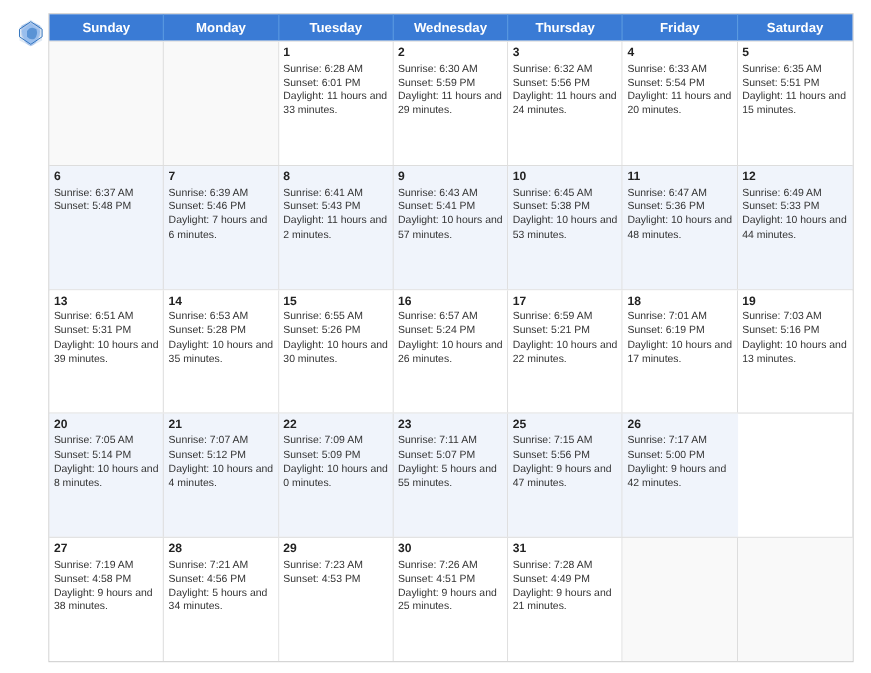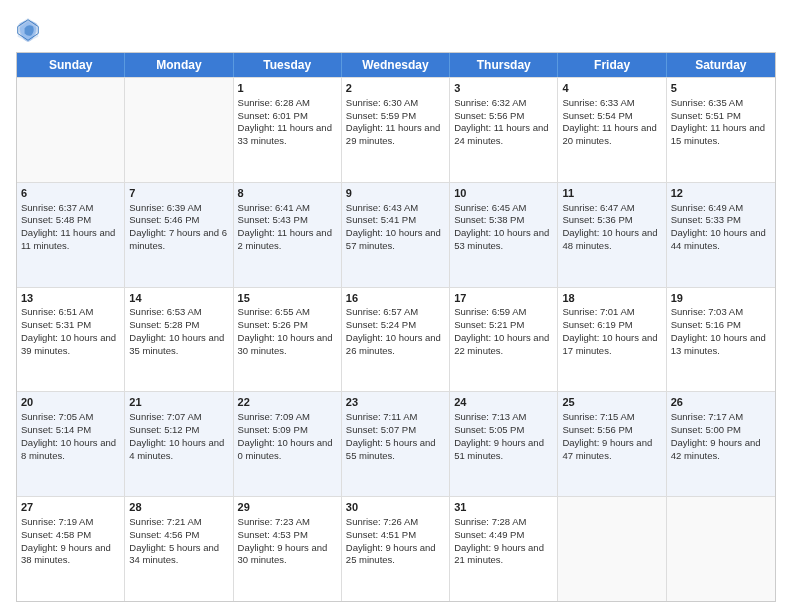--- a/index.html
+++ b/index.html
@@ -8,21 +8,21 @@
       height: 612px;
       font-family: Arial, Helvetica, sans-serif;
       background: #fff;
       overflow: hidden;
     }
     .page {
       width: 792px;
       height: 612px;
       padding: 12px 16px 10px 16px;
       display: flex;
-      flex-direction: column;
+      flex-direction: row;
     }
     .header {
       display: flex;
       justify-content: space-between;
       align-items: flex-start;
       margin-bottom: 8px;
     }
     .logo {
       display: flex;
       align-items: center;
@@ -145,21 +145,21 @@
     <div class="cal-row">
           <div class="cal-cell empty"></div>
           <div class="cal-cell empty"></div>
           <div class="cal-cell"><span class="day-num">1</span><span>Sunrise: 6:28 AM</span><br><span>Sunset: 6:01 PM</span><br><span>Daylight: 11 hours and 33 minutes.</span></div>
           <div class="cal-cell"><span class="day-num">2</span><span>Sunrise: 6:30 AM</span><br><span>Sunset: 5:59 PM</span><br><span>Daylight: 11 hours and 29 minutes.</span></div>
           <div class="cal-cell"><span class="day-num">3</span><span>Sunrise: 6:32 AM</span><br><span>Sunset: 5:56 PM</span><br><span>Daylight: 11 hours and 24 minutes.</span></div>
           <div class="cal-cell"><span class="day-num">4</span><span>Sunrise: 6:33 AM</span><br><span>Sunset: 5:54 PM</span><br><span>Daylight: 11 hours and 20 minutes.</span></div>
           <div class="cal-cell"><span class="day-num">5</span><span>Sunrise: 6:35 AM</span><br><span>Sunset: 5:51 PM</span><br><span>Daylight: 11 hours and 15 minutes.</span></div>
         </div>
         <div class="cal-row">
-          <div class="cal-cell alt-row"><span class="day-num">6</span><span>Sunrise: 6:37 AM</span><br><span>Sunset: 5:48 PM</span><br><span>Daylight: 11 hours and 11 minutes.</span></div>
+          <div class="cal-cell alt-row"><span class="day-num">6</span><span>Sunrise: 6:37 AM</span><br><span>Sunset: 5:48 PM</span><br></div>
           <div class="cal-cell alt-row"><span class="day-num">7</span><span>Sunrise: 6:39 AM</span><br><span>Sunset: 5:46 PM</span><br><span>Daylight: 7 hours and 6 minutes.</span></div>
           <div class="cal-cell alt-row"><span class="day-num">8</span><span>Sunrise: 6:41 AM</span><br><span>Sunset: 5:43 PM</span><br><span>Daylight: 11 hours and 2 minutes.</span></div>
           <div class="cal-cell alt-row"><span class="day-num">9</span><span>Sunrise: 6:43 AM</span><br><span>Sunset: 5:41 PM</span><br><span>Daylight: 10 hours and 57 minutes.</span></div>
           <div class="cal-cell alt-row"><span class="day-num">10</span><span>Sunrise: 6:45 AM</span><br><span>Sunset: 5:38 PM</span><br><span>Daylight: 10 hours and 53 minutes.</span></div>
           <div class="cal-cell alt-row"><span class="day-num">11</span><span>Sunrise: 6:47 AM</span><br><span>Sunset: 5:36 PM</span><br><span>Daylight: 10 hours and 48 minutes.</span></div>
           <div class="cal-cell alt-row"><span class="day-num">12</span><span>Sunrise: 6:49 AM</span><br><span>Sunset: 5:33 PM</span><br><span>Daylight: 10 hours and 44 minutes.</span></div>
         </div>
         <div class="cal-row">
           <div class="cal-cell"><span class="day-num">13</span><span>Sunrise: 6:51 AM</span><br><span>Sunset: 5:31 PM</span><br><span>Daylight: 10 hours and 39 minutes.</span></div>
           <div class="cal-cell"><span class="day-num">14</span><span>Sunrise: 6:53 AM</span><br><span>Sunset: 5:28 PM</span><br><span>Daylight: 10 hours and 35 minutes.</span></div>
@@ -167,28 +167,27 @@
           <div class="cal-cell"><span class="day-num">16</span><span>Sunrise: 6:57 AM</span><br><span>Sunset: 5:24 PM</span><br><span>Daylight: 10 hours and 26 minutes.</span></div>
           <div class="cal-cell"><span class="day-num">17</span><span>Sunrise: 6:59 AM</span><br><span>Sunset: 5:21 PM</span><br><span>Daylight: 10 hours and 22 minutes.</span></div>
           <div class="cal-cell"><span class="day-num">18</span><span>Sunrise: 7:01 AM</span><br><span>Sunset: 6:19 PM</span><br><span>Daylight: 10 hours and 17 minutes.</span></div>
           <div class="cal-cell"><span class="day-num">19</span><span>Sunrise: 7:03 AM</span><br><span>Sunset: 5:16 PM</span><br><span>Daylight: 10 hours and 13 minutes.</span></div>
         </div>
         <div class="cal-row">
           <div class="cal-cell alt-row"><span class="day-num">20</span><span>Sunrise: 7:05 AM</span><br><span>Sunset: 5:14 PM</span><br><span>Daylight: 10 hours and 8 minutes.</span></div>
           <div class="cal-cell alt-row"><span class="day-num">21</span><span>Sunrise: 7:07 AM</span><br><span>Sunset: 5:12 PM</span><br><span>Daylight: 10 hours and 4 minutes.</span></div>
           <div class="cal-cell alt-row"><span class="day-num">22</span><span>Sunrise: 7:09 AM</span><br><span>Sunset: 5:09 PM</span><br><span>Daylight: 10 hours and 0 minutes.</span></div>
           <div class="cal-cell alt-row"><span class="day-num">23</span><span>Sunrise: 7:11 AM</span><br><span>Sunset: 5:07 PM</span><br><span>Daylight: 5 hours and 55 minutes.</span></div>
-          <div class="cal-cell alt-row"><span class="day-num">24</span><span>Sunrise: 7:13 AM</span><br><span>Sunset: 5:05 PM</span><br><span>Daylight: 9 hours and 51 minutes.</span></div>
           <div class="cal-cell alt-row"><span class="day-num">25</span><span>Sunrise: 7:15 AM</span><br><span>Sunset: 5:56 PM</span><br><span>Daylight: 9 hours and 47 minutes.</span></div>
           <div class="cal-cell alt-row"><span class="day-num">26</span><span>Sunrise: 7:17 AM</span><br><span>Sunset: 5:00 PM</span><br><span>Daylight: 9 hours and 42 minutes.</span></div>
         </div>
         <div class="cal-row">
           <div class="cal-cell"><span class="day-num">27</span><span>Sunrise: 7:19 AM</span><br><span>Sunset: 4:58 PM</span><br><span>Daylight: 9 hours and 38 minutes.</span></div>
           <div class="cal-cell"><span class="day-num">28</span><span>Sunrise: 7:21 AM</span><br><span>Sunset: 4:56 PM</span><br><span>Daylight: 5 hours and 34 minutes.</span></div>
-          <div class="cal-cell"><span class="day-num">29</span><span>Sunrise: 7:23 AM</span><br><span>Sunset: 4:53 PM</span><br><span>Daylight: 9 hours and 30 minutes.</span></div>
+          <div class="cal-cell"><span class="day-num">29</span><span>Sunrise: 7:23 AM</span><br><span>Sunset: 4:53 PM</span><br></div>
           <div class="cal-cell"><span class="day-num">30</span><span>Sunrise: 7:26 AM</span><br><span>Sunset: 4:51 PM</span><br><span>Daylight: 9 hours and 25 minutes.</span></div>
           <div class="cal-cell"><span class="day-num">31</span><span>Sunrise: 7:28 AM</span><br><span>Sunset: 4:49 PM</span><br><span>Daylight: 9 hours and 21 minutes.</span></div>
           <div class="cal-cell empty"></div>
           <div class="cal-cell empty"></div>
         </div>
       </div>
   </div>
 </div>
 
 </body></html>

